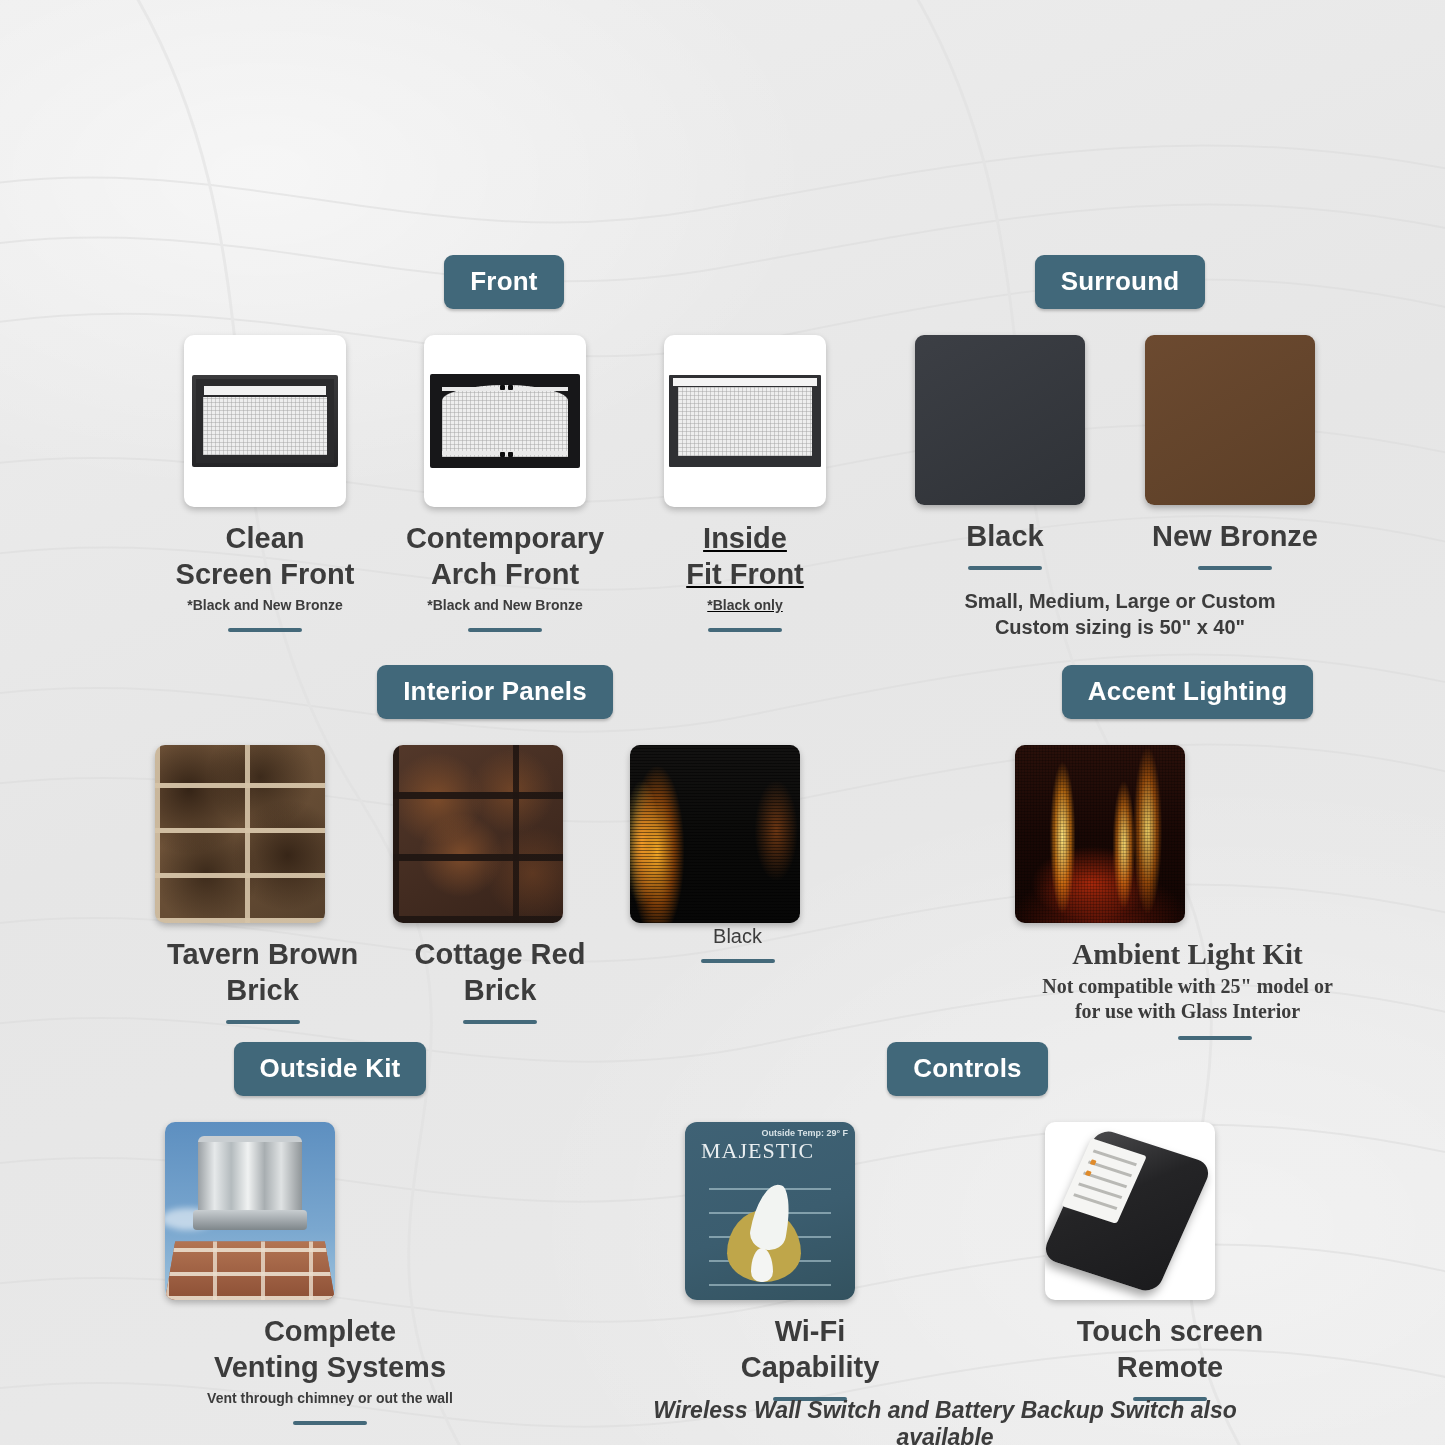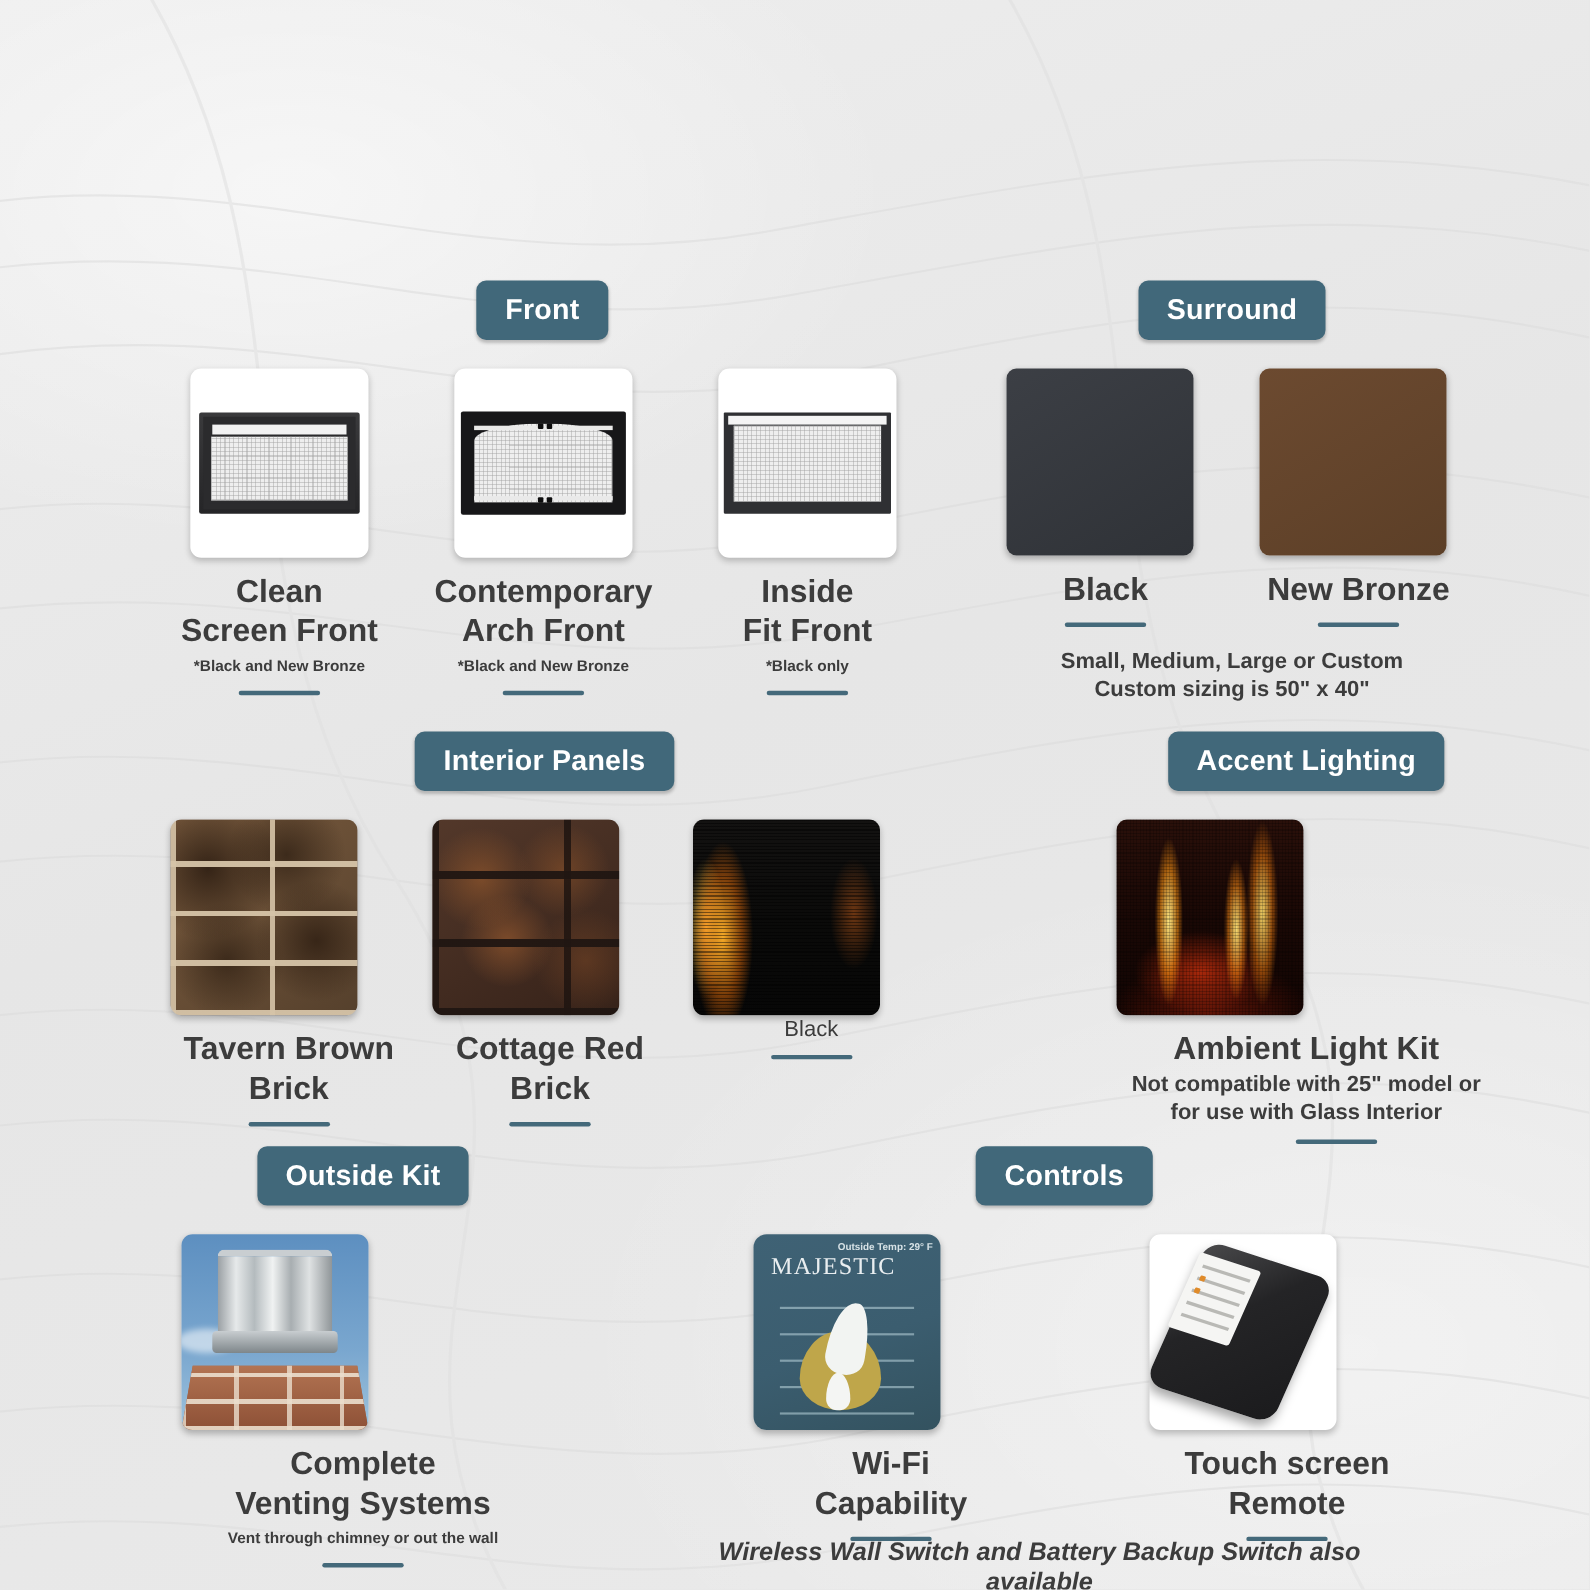--- a/index.html
+++ b/index.html
@@ -250,21 +250,21 @@
     <g fill="none" stroke="#e0e0e0" stroke-width="3">
       <path d="M120 -30 C 300 250, 180 520, 360 800 S 300 1200, 480 1480"></path>
       <path d="M900 -30 C 1080 250, 960 520, 1140 800 S 1080 1200, 1260 1480"></path>
     </g>
   </svg>
 </div>
 
 <div id="page">
 
 
-  <div class="group" style="left:154px; top:255px; width:680px;">
+  <div class="group" style="left:165px; top:255px; width:680px;">
     <div style="text-align:center; margin-left:-2px;">
       <span class="badge">Front</span>
     </div>
     <div class="cards" style="margin-top:26px; justify-content:space-between;">
 
       <div class="card" style="width:200px;">
         <div class="thumb fp-card">
           <div class="cs-frame">
             <div class="cs-inner">
               <div class="cs-top-bar"></div>
@@ -291,21 +291,21 @@
             <div class="ca-dot" style="left:70px; bottom:11px;"></div>
             <div class="ca-dot" style="left:78px; bottom:11px;"></div>
           </div>
         </div>
         <div class="card-title">Contemporary
 Arch Front</div>
         <div class="card-sub">*Black and New Bronze</div>
         <div class="divider"></div>
       </div>
 
-      <div class="card" style="width:200px;">
+      <div class="card" style="width:200px;text-decoration:underline;">
         <div class="thumb fp-card">
           <div class="if-frame">
             <div class="if-topbar"></div>
             <div class="if-mesh mesh"></div>
           </div>
         </div>
         <div class="card-title">Inside
 Fit Front</div>
         <div class="card-sub">*Black only</div>
         <div class="divider"></div>
@@ -360,21 +360,21 @@
         <div class="divider"></div>
       </div>
 
     </div>
   </div>
 
   <div class="group" style="left:960px; top:665px; width:400px;">
     <div style="text-align:center; margin-left:55px;">
       <span class="badge">Accent Lighting</span>
     </div>
-    <div class="cards" style="margin-top:26px; justify-content:center;">
+    <div class="cards" style="margin-top:26px; justify-content:center;font-family:Liberation Serif, serif;">
       <div class="card" style="width:400px;">
         <div class="brick fire-kit" style="margin-left:55px;"></div>
         <div class="card-title" style="margin-left:55px;">Ambient Light Kit</div>
         <div class="card-sub" style="margin-left:55px; font-size:20px; line-height:25px;">Not compatible with 25" model or
 for use with Glass Interior</div>
         <div class="divider" style="margin-left:calc(50% - 37px + 55px);"></div>
       </div>
     </div>
   </div>
 

